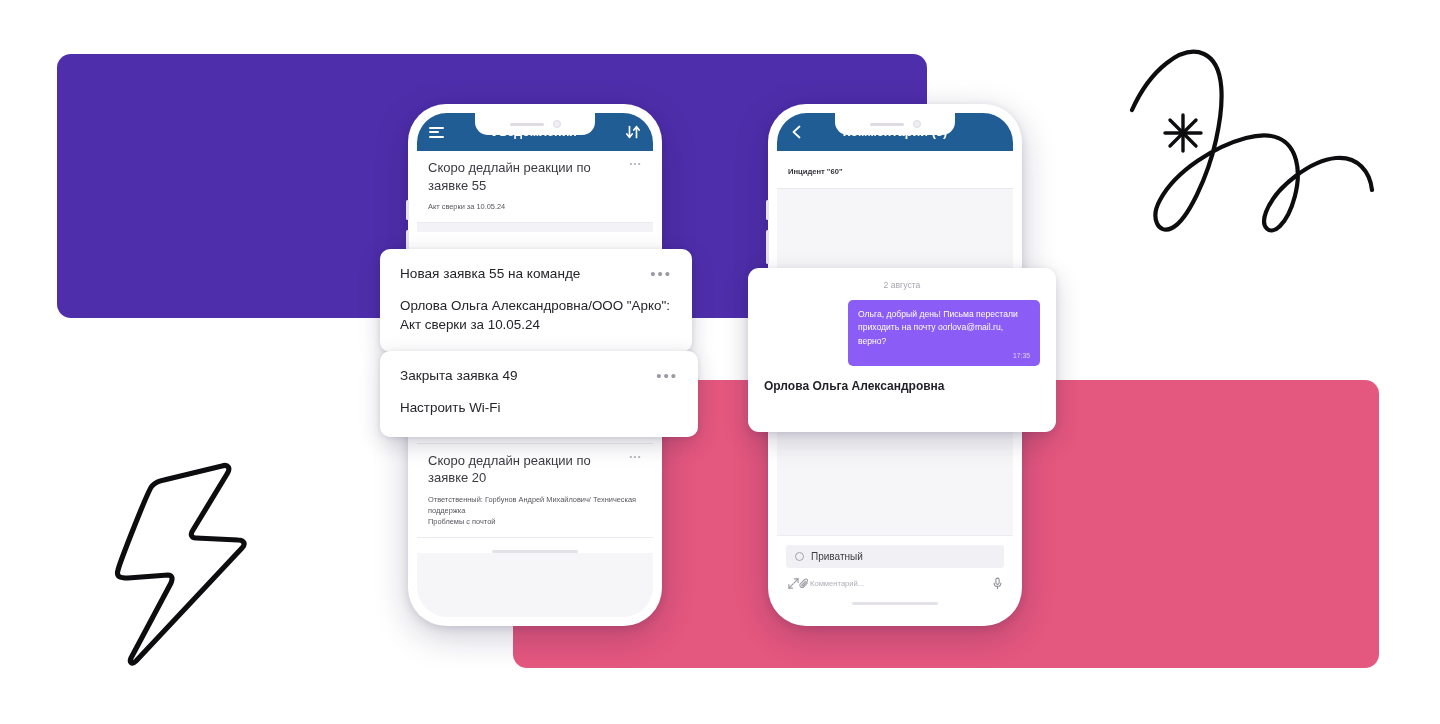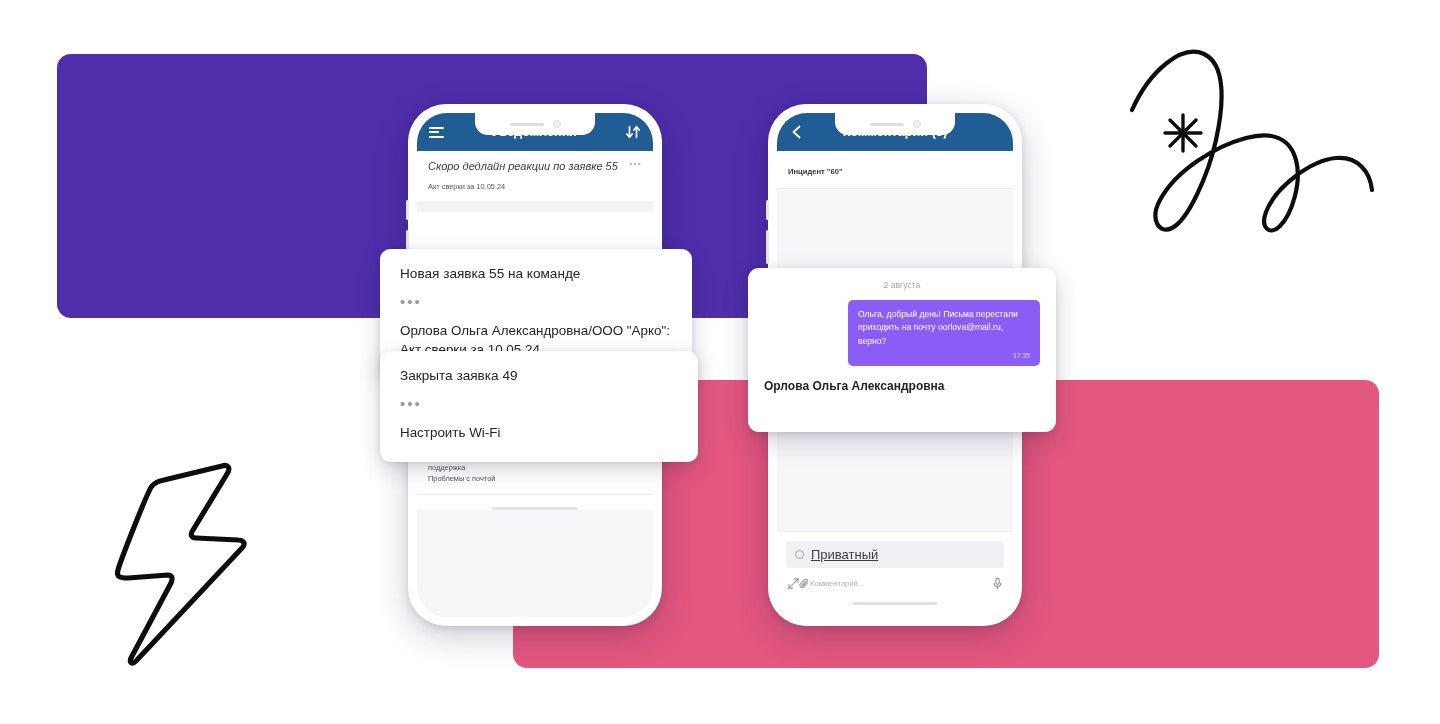--- a/index.html
+++ b/index.html
@@ -77,51 +77,51 @@
   .icon-hamburger i:nth-child(1) { width: 15px; }
   .icon-hamburger i:nth-child(2) { width: 10px; }
   .icon-hamburger i:nth-child(3) { width: 15px; }
   .icon-sort { width: 16px; height: 14px; }
   .icon-back { width: 16px; height: 16px; }
 
   
   .notif-list { background: #fff; }
   .notif-item { padding: 8px 11px 10px 11px; border-bottom: 1px solid #eceaf0; background: #fff; }
   .notif-item .row1 { display: flex; align-items: flex-start; justify-content: space-between; gap: 6px; }
-  .notif-title { font-size: 11px; color: #3a3a42; line-height: 1.35; font-style: italic; }
+  .notif-title { font-size: 13px; color: #3a3a42; line-height: 1.35; }
   .dots { color: #b4b2bb; font-size: 8px; letter-spacing: 1.4px; flex: 0 0 auto; line-height: 1; padding-top: 1px; }
   .notif-sub { font-size: 7.4px; color: #55555e; line-height: 1.5; margin-top: 7px; }
   .list-gap { height: 9px; background: #f3f2f6; }
 
   
   .float-card {
     position: absolute;
     background: #fff;
     border-radius: 10px;
     box-shadow: 0 7px 22px rgba(30,25,60,.20), 0 1px 5px rgba(30,25,60,.10);
     z-index: 30;
   }
   .fc-1 { left: 380px; top: 249px; width: 312px; padding: 16px 20px 18px 20px; }
   .fc-2 { left: 380px; top: 351px; width: 318px; padding: 16px 20px 20px 20px; }
-  .fc-head { display: flex; align-items: flex-start; justify-content: space-between; gap: 12px; flex-direction: column; }
+  .fc-head { display: flex; align-items: center; justify-content: space-between; gap: 12px; }
   .fc-title { font-size: 13.6px; color: #24242b; line-height: 1.3; }
   .fc-dots { color: #9b99a4; font-size: 15px; letter-spacing: 2px; line-height: .9; flex: 0 0 auto; }
   .fc-body { font-size: 13.4px; color: #24242b; line-height: 1.42; margin-top: 13px; }
 
   
   .inc-head { background:#fff; padding: 9px 11px 10px 11px; border-bottom: 1px solid #ebe9ef; }
   .inc-head span { font-size: 7.6px; font-weight: 700; color: #33333b; }
   .chat-empty { flex: 1; background: #f6f6f8; }
   .compose { background: #fff; border-top: 1px solid #ecebf0; padding: 0 0 12px 0; }
   .priv-row {
     display: flex; align-items: center; gap: 7px;
     background: #f1f0f4; margin: 9px 9px 0 9px; border-radius: 3px; padding: 6px 9px;
   }
   .radio-ring { width: 9px; height: 9px; border-radius: 50%; border: 1.3px solid #a6a4ae; flex: 0 0 auto; }
-  .priv-row span { font-size: 13px; color: #3d3d45; text-decoration: underline; }
+  .priv-row span { font-size: 10px; color: #3d3d45; }
   .input-row { display: flex; align-items: center; padding: 9px 11px 0 11px; }
   .input-row .ph { flex: 1; font-size: 7.6px; color: #b0aeb8; }
   .home-ind { width: 86px; height: 3px; background: #e4e2e8; border-radius: 2px; margin: 12px auto 0 auto; }
 
   
   .chat-card {
     position: absolute; left: 748px; top: 268px; width: 308px;
     background: #fff; border-radius: 11px;
     box-shadow: 0 9px 26px rgba(30,25,60,.20), 0 2px 7px rgba(30,25,60,.10);
     padding: 12px 16px 18px 16px;

